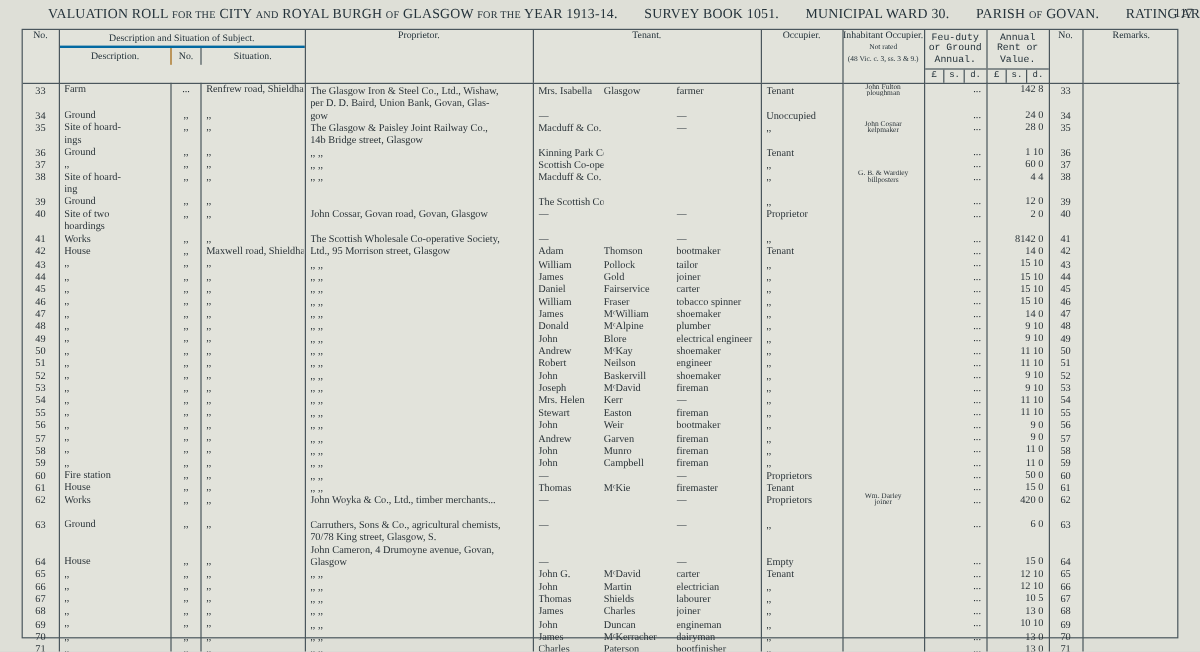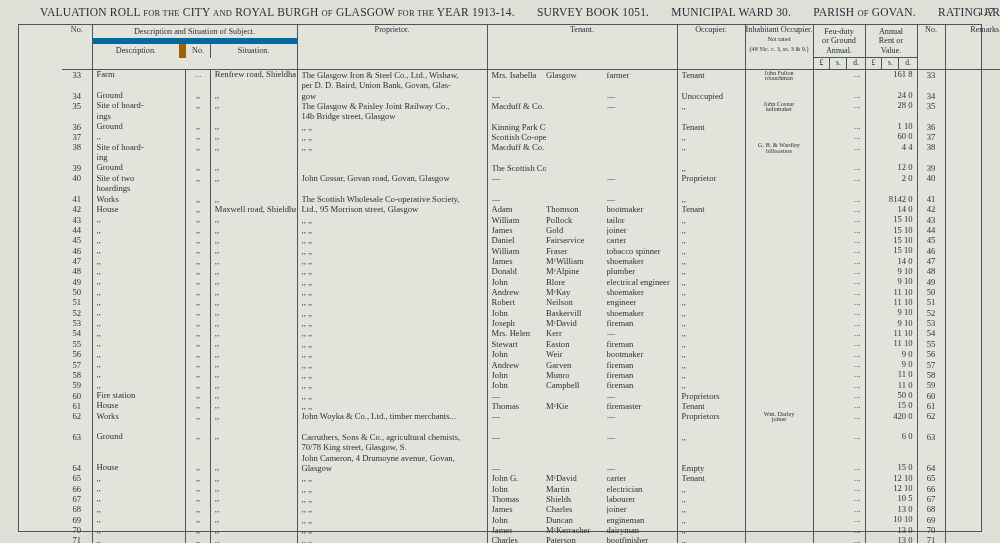--- a/index.html
+++ b/index.html
@@ -47,21 +47,20 @@
   
   .tbl-wrap {
     position: absolute;
     left: 18px;
     top: 24px;
     width: 964px;
     height: 508px;
     border: 1px solid #4a565c;
     box-sizing: border-box;
     background: #e2e3db;
-    padding-left: 43px;
   }
   table.roll {
     border-collapse: collapse;
     width: 100%;
     height: 100%;
     table-layout: fixed;
   }
   table.roll th, table.roll td {
     border-right: 1px solid #4a565c;
     vertical-align: top;
@@ -71,39 +70,39 @@
     border-bottom: 1px solid #4a565c;
     font-weight: normal;
     font-size: 8.2px;
     text-align: center;
     line-height: 1.15;
     padding: 2px 1px;
     color: #24323a;
   }
   .hdr-split { padding: 0 !important; }
   .hdr-split .top {
-    border-bottom: 6px solid #0369a1;
+    border-bottom: 2px solid #0369a1;
     padding: 2px 1px;
     font-family: Liberation Serif, serif;
   }
   .hdr-split .row2 { display: flex; }
   .hdr-split .row2 > div { padding: 2px 1px; }
   .hdr-split .row2 .c1 {
     width: 46%;
-    border-right: 7px solid #a16207;
+    border-right: 1px solid #a16207;
     box-sizing: border-box;
   }
   .hdr-split .row2 .c2 {
     width: 12%;
     border-right: 1px solid #4a565c;
     box-sizing: border-box;
   }
   .hdr-split .row2 .c3 { width: 42%; box-sizing: border-box; }
 
-  .money-hdr { padding: 0 !important; }
+  .money-hdr { padding: 0 !important; font-family: Liberation Mono, monospace; }
   .money-hdr .top { border-bottom: 1px solid #4a565c; padding: 2px 1px; }
   .money-hdr .row2 { display: flex; }
   .money-hdr .row2 > div { width: 33.33%; padding: 1px 1px; box-sizing: border-box; font-size: 7.5px;}
   .money-hdr .row2 .c1, .money-hdr .row2 .c2 { border-right: 1px solid #4a565c; }
 
   tbody td { font-size: 8.6px; }
   .rows { position: relative; }
   .r {
     height: 10.35px;
     line-height: 10.35px;
@@ -775,21 +774,21 @@
                 <div class="r">...</div>
                 <div class="r">...</div>
                 <div class="r">...</div>
                 <div class="r">...</div>
                 <div class="r">...</div>
                 <div class="r">...</div>
               </div>
             </td>
           <td>
               <div class="rows rt pr" id="c-rent">
-                <div class="r">161   8</div>
+                <div class="r">142   8</div>
                 <div class="r"></div>
                 <div class="r">24   0</div>
                 <div class="r">28   0</div>
                 <div class="r"></div>
                 <div class="r">1  10</div>
                 <div class="r">60   0</div>
                 <div class="r">4   4</div>
                 <div class="r"></div>
                 <div class="r">12   0</div>
                 <div class="r">2   0</div>

